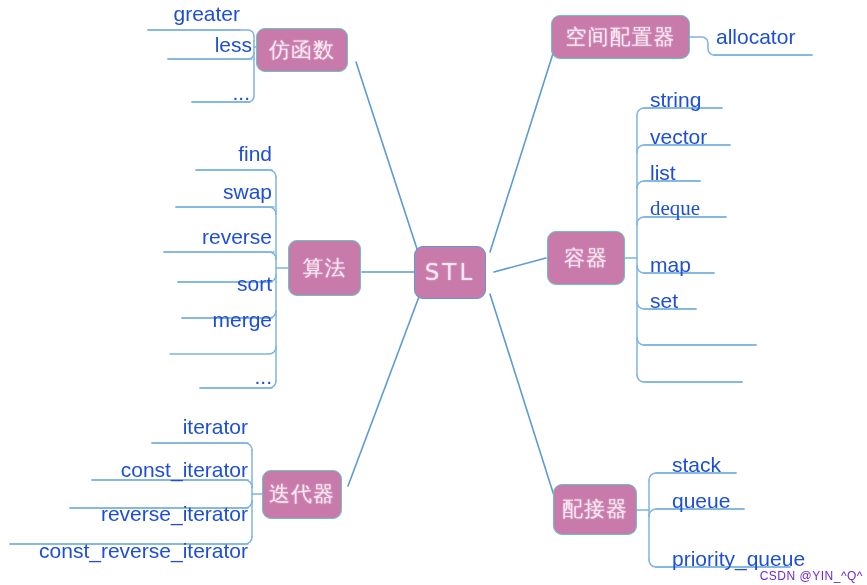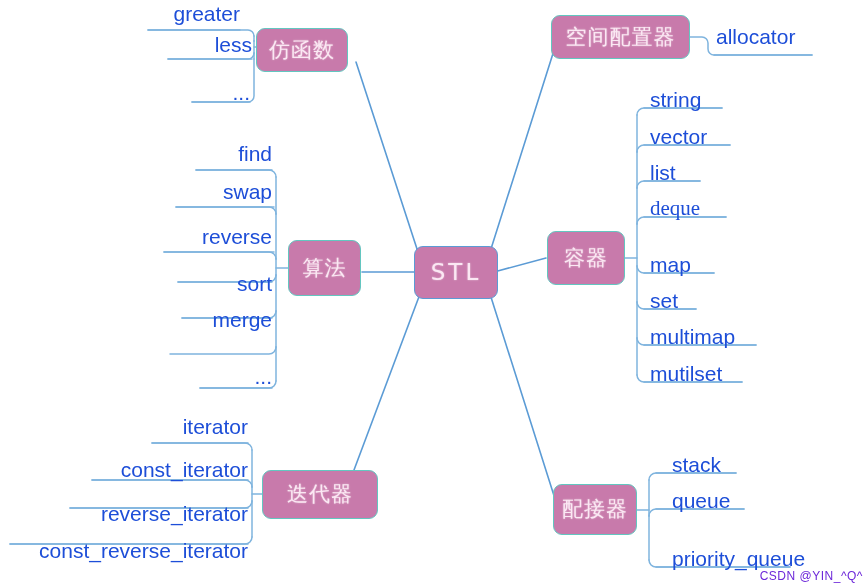--- a/index.html
+++ b/index.html
@@ -170,41 +170,41 @@
       <path d="M649,516 a7,7 0 0 1 7,-7 H744"></path>
       <path d="M649,516 V560"></path>
       <path d="M649,560 a7,7 0 0 0 7,7 H790"></path>
 
       <path d="M656,473 H736"></path>
       <path d="M656,509 H744"></path>
       <path d="M656,567 H790"></path>
     </g>
   </svg>
 
-  <div class="node root" style="left:414px; top:246px; width:84px; height:53px; font-size:23px;">
+  <div class="node root" style="left:414px; top:246px; width:72px; height:53px; font-size:23px;">
     <span>STL</span>
   </div>
 
   <div class="node" style="left:256px; top:28px; width:92px; height:44px; font-size:21px;">
     <span>仿函数</span>
   </div>
 
   <div class="node" style="left:551px; top:15px; width:139px; height:44px; font-size:21px;">
     <span>空间配置器</span>
   </div>
 
   <div class="node" style="left:288px; top:240px; width:73px; height:56px; font-size:21px;">
     <span>算法</span>
   </div>
 
   <div class="node" style="left:547px; top:231px; width:78px; height:54px; font-size:21px;">
     <span>容器</span>
   </div>
 
-  <div class="node" style="left:262px; top:470px; width:116px; height:49px; font-size:21px;">
+  <div class="node" style="left:262px; top:470px; width:80px; height:49px; font-size:21px;">
     <span>迭代器</span>
   </div>
 
   <div class="node" style="left:553px; top:484px; width:84px; height:51px; font-size:21px;">
     <span>配接器</span>
   </div>
 
   <div class="leaf r" style="left:120px; top:3px; width:120px; font-size:21px;">greater</div>
   <div class="leaf r" style="left:132px; top:34px; width:120px; font-size:21px;">less</div>
   <div class="leaf r" style="left:150px; top:82px; width:100px; font-size:21px;">...</div>
@@ -217,22 +217,20 @@
   <div class="leaf r" style="left:152px; top:273px; width:120px; font-size:21px;">sort</div>
   <div class="leaf r" style="left:140px; top:309px; width:132px; font-size:21px;">merge</div>
   <div class="leaf r" style="left:172px; top:366px; width:100px; font-size:21px;">...</div>
 
   <div class="leaf l" style="left:650px; top:89px; width:160px; font-size:21px;">string</div>
   <div class="leaf l" style="left:650px; top:126px; width:160px; font-size:21px;">vector</div>
   <div class="leaf l" style="left:650px; top:162px; width:160px; font-size:21px;">list</div>
   <div class="leaf l" style="left:650px; top:198px; width:160px; font-size:21px;font-family:Liberation Serif, serif;">deque</div>
   <div class="leaf l" style="left:650px; top:254px; width:160px; font-size:21px;">map</div>
   <div class="leaf l" style="left:650px; top:290px; width:160px; font-size:21px;">set</div>
-  <div class="leaf l" style="left:650px; top:326px; width:170px; font-size:21px;">multimap</div>
-  <div class="leaf l" style="left:650px; top:363px; width:170px; font-size:21px;">mutilset</div>
 
   <div class="leaf r" style="left:128px; top:416px; width:120px; font-size:21px;">iterator</div>
   <div class="leaf r" style="left:68px; top:459px; width:180px; font-size:21px;">const_iterator</div>
   <div class="leaf r" style="left:48px; top:503px; width:200px; font-size:21px;">reverse_iterator</div>
   <div class="leaf r" style="left:4px; top:540px; width:244px; font-size:21px;text-align:right;">const_reverse_iterator</div>
 
   <div class="leaf l" style="left:672px; top:454px; width:160px; font-size:21px;">stack</div>
   <div class="leaf l" style="left:672px; top:490px; width:160px; font-size:21px;">queue</div>
   <div class="leaf l" style="left:672px; top:548px; width:190px; font-size:21px;">priority_queue</div>
 

